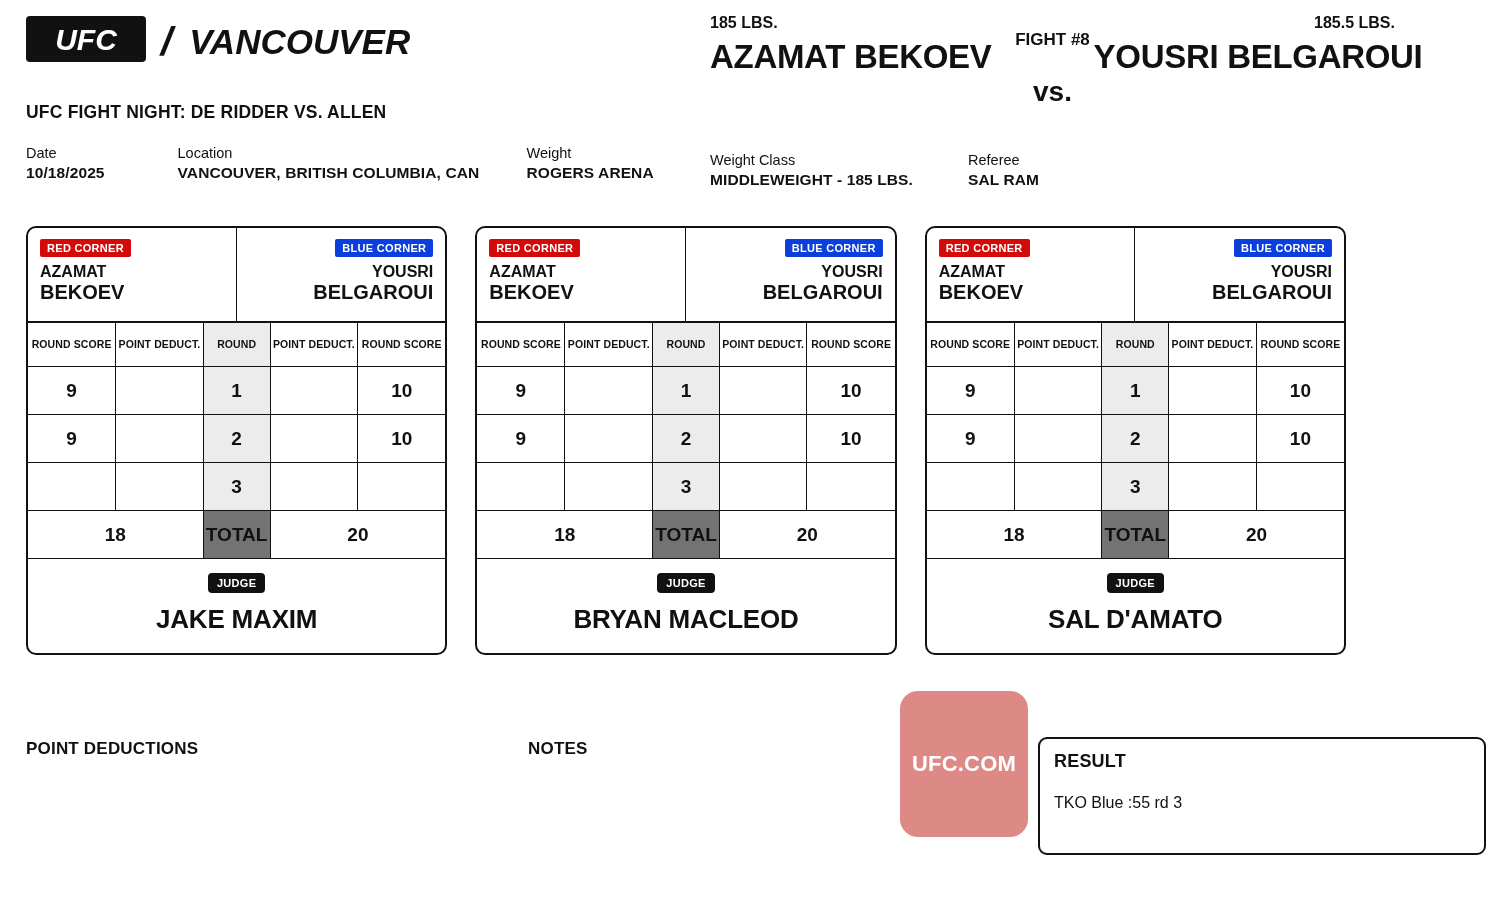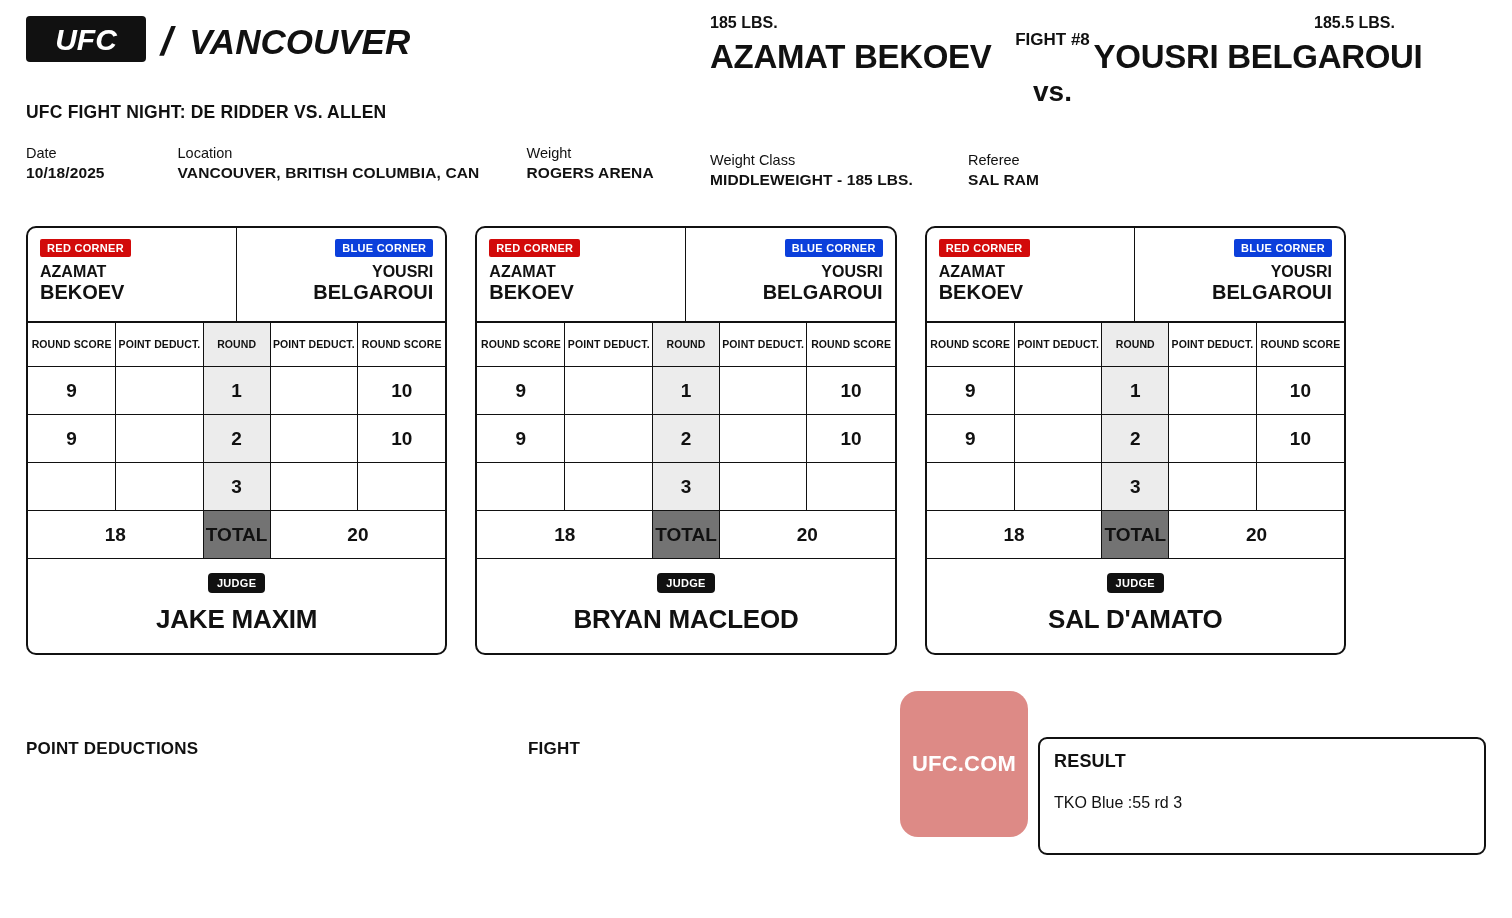--- a/index.html
+++ b/index.html
@@ -534,21 +534,21 @@
       <div class="judge-area">
         <span class="judge-badge">JUDGE</span>
         <div class="judge-name">SAL D'AMATO</div>
       </div>
     </div>
 
   </div>
 
   <div class="footer">
     <div class="footer-heading pd-heading">POINT DEDUCTIONS</div>
-    <div class="footer-heading notes-heading">FIGHT</div>
+    <div class="footer-heading notes-heading">NOTES</div>
 
     <div class="ufc-com-badge">
       <span class="ufc-com-text">UFC.COM</span>
     </div>
 
     <div class="result-box">
       <div class="result-title">RESULT</div>
       <div class="result-text">TKO Blue :55 rd 3</div>
     </div>
   </div>

